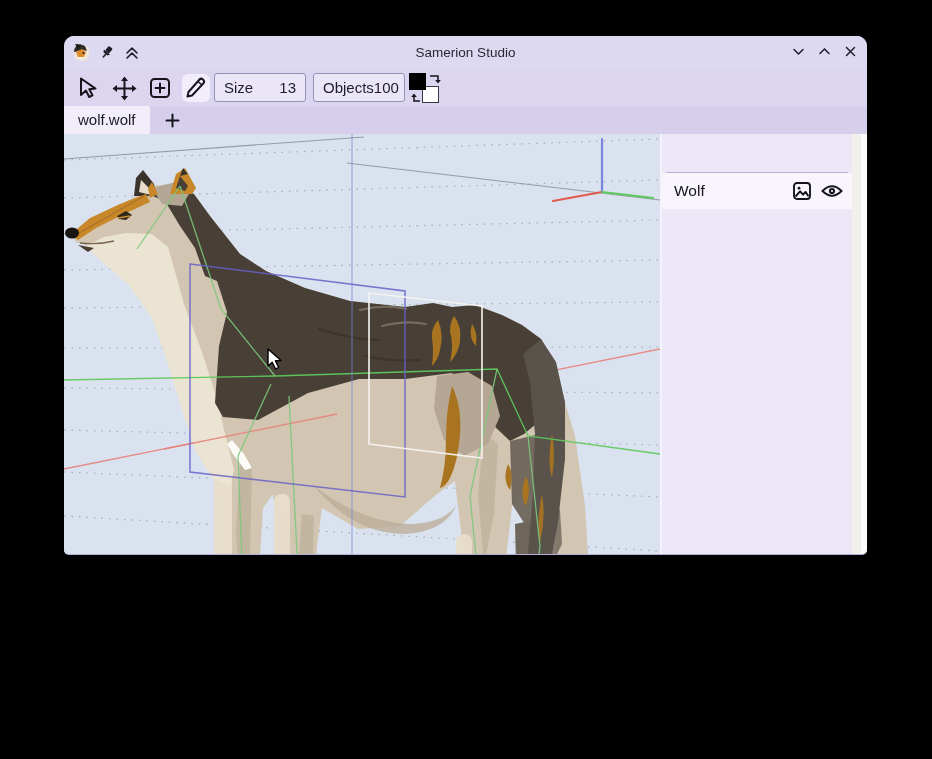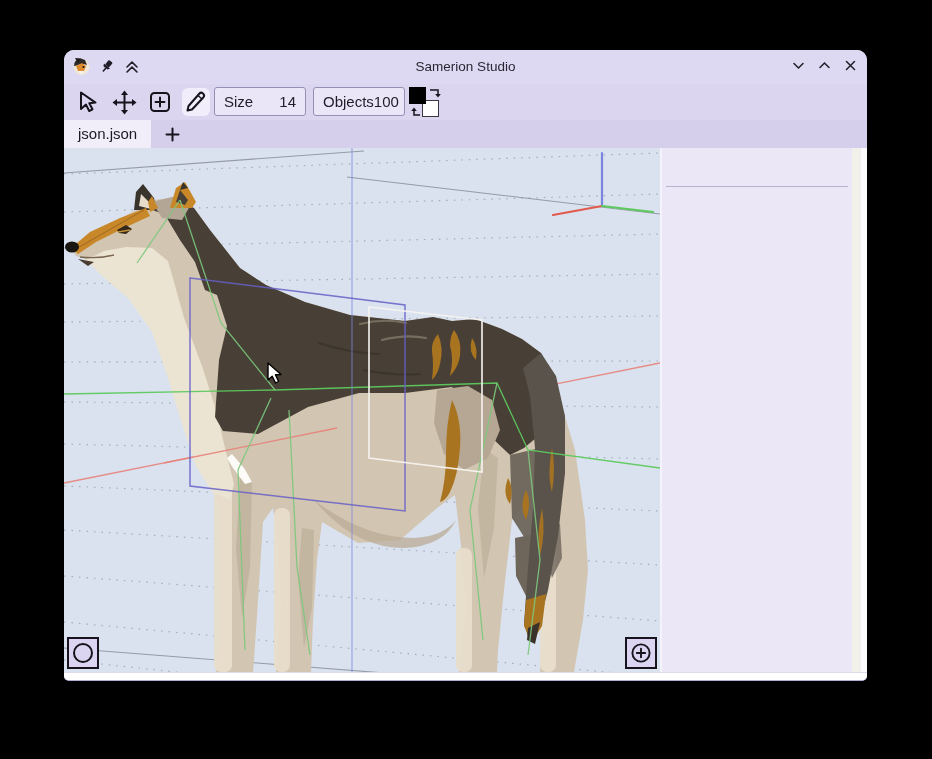--- a/index.html
+++ b/index.html
@@ -2,21 +2,21 @@
 <html style="--c-titlebar-bg: #ded9f2; --c-toolbar-bg: #dbd5f0; --c-tabbar-bg: #d5cfec; --c-tab-active-bg: #f1eefa; --c-tool-active-bg: #f1edfb; --c-field-bg: #eae6f8; --c-panel-bg: #ebe7f7; --c-row-bg: #f8f6fc; --c-canvas-bg: #d9e2ee; --c-corner-btn-bg: #dbd5f2; --c-fg-color: #000000; --c-bg-color: #ffffff; --c-ink: #17141d; --c-grid-dot: #9aa3b0; --c-grid-solid: #8e949e; --c-axis-red: #e8827a; --c-axis-green: #5ec95e; --c-axis-blue: #7b85e0; --c-bone-green: #7cc87c; --c-sel-blue: #6660c8; --c-sel-white: #f5f3f0; --c-wolf-base: #d2c5b1; --c-wolf-cream: #ece4d2; --c-wolf-dark: #483f36; --c-wolf-dark2: #3a332c; --c-wolf-gray: #6e655b; --c-wolf-hip: #b5a793; --c-wolf-shade: #b9ab96; --c-wolf-leg-light: #e8decb; --c-wolf-orange: #a9741f; --c-wolf-orange2: #c8882a; --c-wolf-tail: #5a534b; --c-wolf-nose: #1a1713; --c-wolf-white: #fcfbf8;"><head>
 <meta charset="utf-8">
 <style>
   html,body{margin:0;padding:0;}
   body{
     width:932px;height:759px;background:#000;position:relative;overflow:hidden;
     font-family:"Liberation Sans","DejaVu Sans",sans-serif;
     -webkit-font-smoothing:antialiased;
   }
   .window{
-    position:absolute;left:64px;top:50px;width:803px;height:631px;
+    position:absolute;left:64px;top:36px;width:803px;height:519px;
     border-radius:10px 10px 5px 5px;overflow:hidden;
     background:var(--c-panel-bg,#ebe7f7);
     border-bottom:1px solid #b3acd4;box-sizing:border-box;
   }
   
   .titlebar{
     position:absolute;left:0;top:0;width:100%;height:34px;
     background:var(--c-titlebar-bg,#ded9f2);
   }
   .titlebar .left-icons{position:absolute;left:8px;top:7px;display:flex;gap:9px;align-items:center;}
@@ -171,41 +171,41 @@
       <span class="tool active">
         <svg width="24" height="24" viewBox="0 0 24 24" fill="none" stroke="#17141d" stroke-width="2" stroke-linejoin="round">
           <path d="M15.5,3.5 Q17,1.8 19,3.5 Q21,5.2 19.5,7.2 L8,19.5 L3.5,20.5 L4.5,16 Z"></path>
           <path d="M14,5.5 L18,9" stroke-width="1.4"></path>
         </svg>
       </span>
     </div>
     <div class="tb-sep"></div>
     <div class="field size">
       <span>Size</span>
-      <span>14</span>
+      <span>13</span>
     </div>
     <div class="field opacity">
       <span>Objects</span>
       <span>100</span>
     </div>
     <div class="swatches">
       <div class="swatch fg"></div>
       <div class="swatch bg"></div>
       <svg width="40" height="34" viewBox="0 0 40 34" style="position:absolute;left:0;top:0;pointer-events:none" fill="none" stroke="#17141d" stroke-width="1.5">
         <path d="M22,4 h8 v6"></path>
           <path d="M27.2,8 L30,11.5 L32.8,8" fill="#17141d" stroke="none"></path>
         <path d="M12,29 h-6 v-6"></path>
           <path d="M3.2,25 L6,21.5 L8.8,25" fill="#17141d" stroke="none"></path>
       </svg>
     </div>
   </div>
 
   <div class="tabbar">
     <div class="tab">
-      <span>json.json</span>
+      <span>wolf.wolf</span>
     </div>
     <div class="newtab">
       <svg width="15" height="15" viewBox="0 0 15 15" stroke="#17141d" stroke-width="2" stroke-linecap="round">
         <path d="M7.5,1.5 V13.5 M1.5,7.5 H13.5"></path>
       </svg>
     </div>
   </div>
 
   <div class="canvas-wrap">
     <svg width="596" height="524" viewBox="0 0 596 524">
@@ -351,18 +351,37 @@
         <circle cx="11" cy="11" r="8.6"></circle>
         <path d="M11,6.8 V15.2 M6.8,11 H15.2"></path>
       </svg>
     </div>
   </div>
 
   <div class="content-divider"></div>
 
   <div class="panel">
     <div class="panel-divider"></div>
+    <div class="obj-row">
+      <span class="lbl">Wolf</span>
+      <span class="ricons">
+        <span class="icon-btn">
+          <svg width="22" height="22" viewBox="0 0 22 22" fill="none" stroke="#17141d" stroke-width="1.9" stroke-linejoin="round">
+            <rect x="3" y="3" width="16" height="16" rx="3"></rect>
+            <circle cx="8" cy="8.2" r="1.4" fill="#17141d" stroke="none"></circle>
+            <path d="M4.5,16.5 l4.6,-5.2 l3,3.4 l2.4,-2.8 l3,4.4"></path>
+          </svg>
+        </span>
+        <span class="icon-btn">
+          <svg width="24" height="22" viewBox="0 0 24 22" fill="none" stroke="#17141d" stroke-width="1.9">
+            <path d="M2.5,11 q9.5,-9.5 19,0 q-9.5,9.5 -19,0 Z"></path>
+            <circle cx="12" cy="11" r="3.1" fill="#17141d" stroke="none"></circle>
+            <circle cx="12" cy="11" r="1.1" fill="#f8f6fc" stroke="none"></circle>
+          </svg>
+        </span>
+      </span>
+    </div>
   </div>
   <div class="panel-scroll"></div>
   <div class="panel-margin"></div>
 
   <div class="bottom-strip"></div>
 </div>
 
 </body></html>

